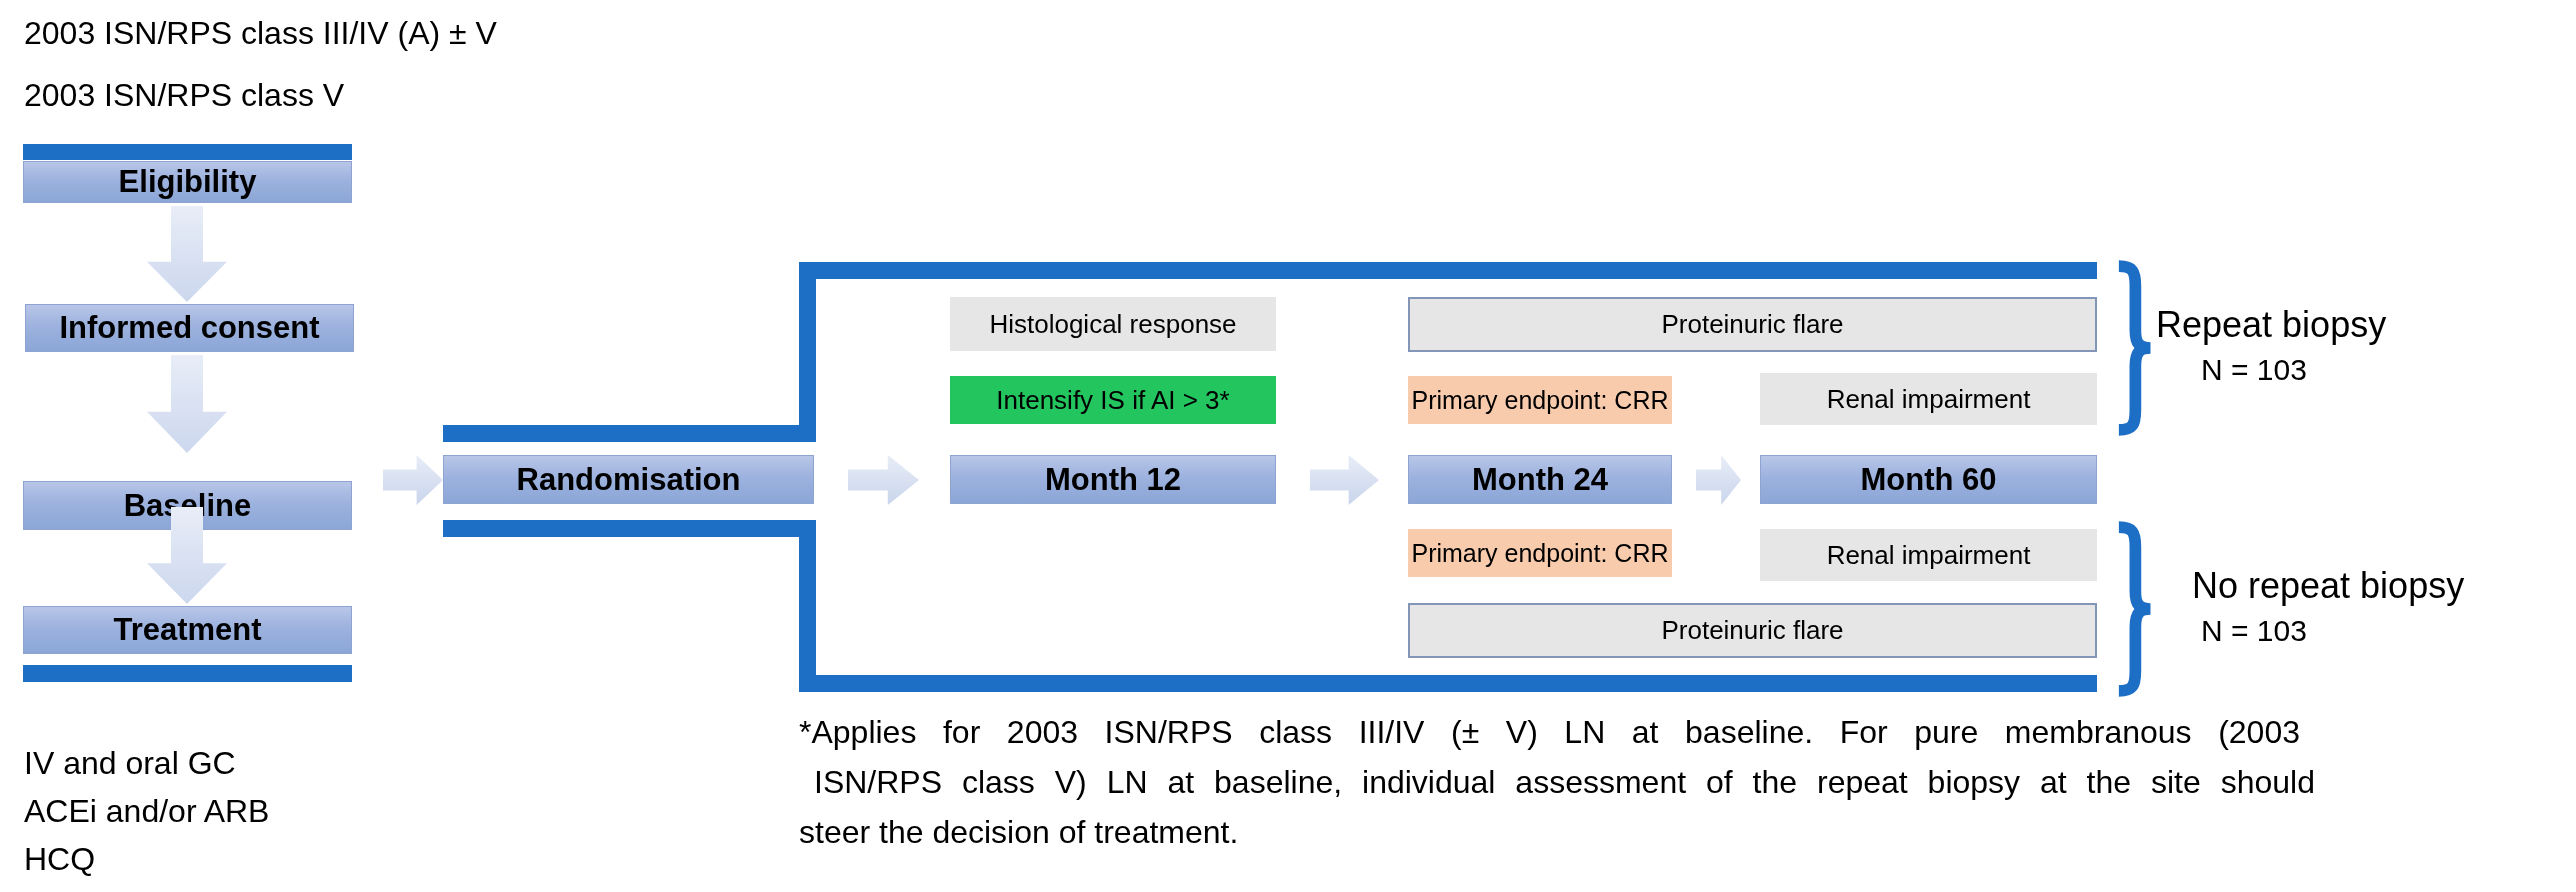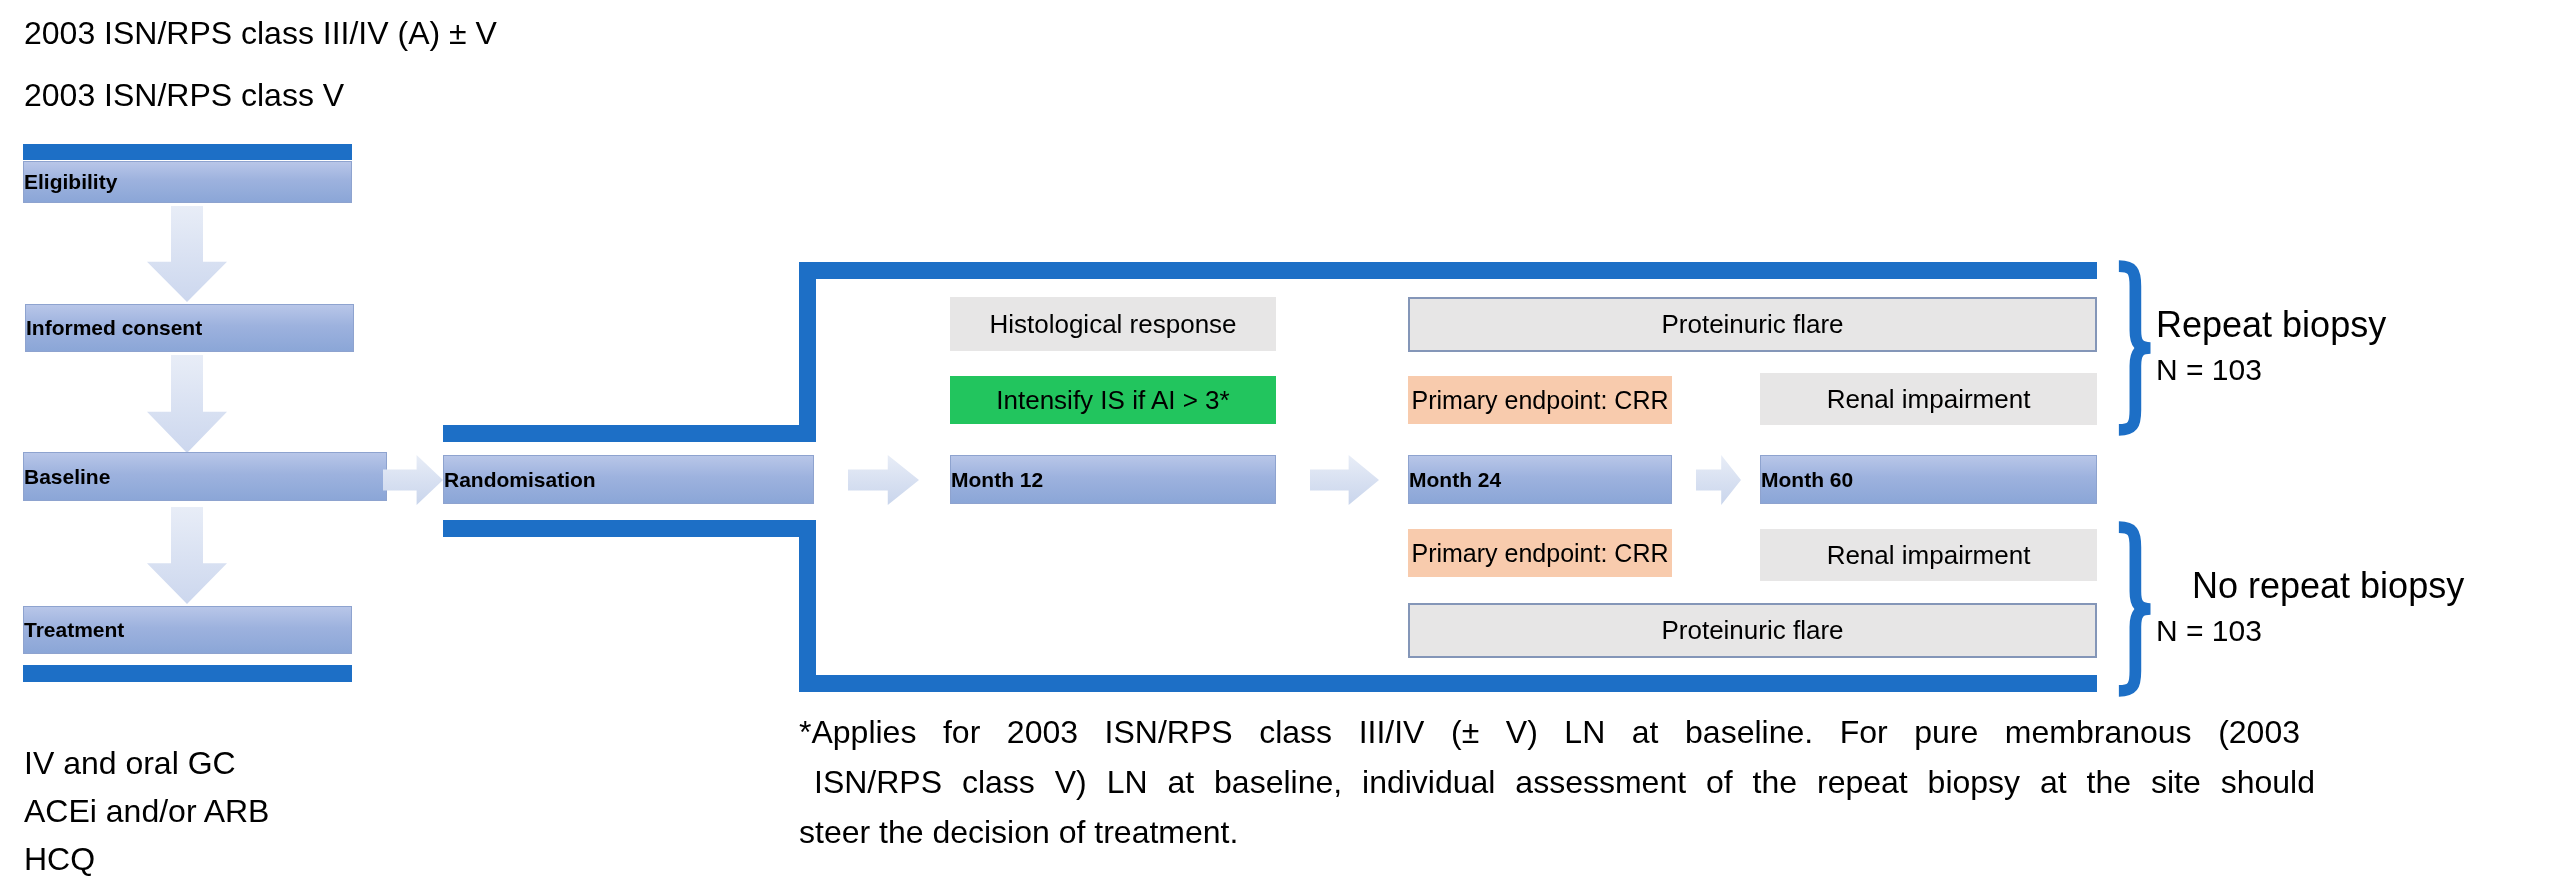--- a/index.html
+++ b/index.html
@@ -5,22 +5,22 @@
   html,body{margin:0;padding:0;background:#ffffff;}
   #canvas{
     position:relative;width:2576px;height:893px;background:#ffffff;
     font-family:"Liberation Sans",sans-serif;color:#000;overflow:hidden;
   }
   .abs{position:absolute;box-sizing:border-box;}
   .txt{white-space:nowrap;}
   .box-blue{
     background:linear-gradient(180deg,#b8c6e8 0%,#9db2de 45%,#8ba6d7 100%);
     border:1.4px solid #8ea3cf;
-    display:flex;align-items:center;
-    font-weight:bold;font-size:21px;white-space:nowrap;
+    display:flex;align-items:center;justify-content:center;
+    font-weight:bold;font-size:31px;white-space:nowrap;
   }
   .box-gray{
     background:#e7e6e6;
     display:flex;align-items:center;justify-content:center;
     font-size:26px;white-space:nowrap;
   }
   .box-gray-bordered{border:2.1px solid #8496b8;}
   .box-green{
     background:#22c55e;
     display:flex;align-items:center;justify-content:center;
@@ -35,21 +35,21 @@
   .arrow-down{
     background:linear-gradient(180deg,#e8edf7 0%,#ccd7ee 100%);
     clip-path:polygon(30% 0,70% 0,70% 58%,100% 58%,50% 100%,0 58%,30% 58%);
   }
   .arrow-right{
     background:linear-gradient(180deg,#e8edf7 0%,#c9d5ec 100%);
     clip-path:polygon(0 29%,56% 29%,56% 0,100% 50%,56% 100%,56% 71%,0 71%);
   }
   .note{font-size:32px;line-height:1.15;}
   .group-title{font-size:36px;font-weight:normal;}
-  .group-n{font-size:30px;}
+  .group-n{font-size:30px;margin-left:45px;}
   .footline{
     font-size:32px;width:1501px;
     text-align:justify;text-align-last:justify;white-space:nowrap;
   }
   .footline.last{text-align:left;text-align-last:left;}
   svg.brace{display:block;}
 </style>
 </head>
 <body>
 
@@ -65,21 +65,21 @@
   </div>
 
   <div class="abs arrow-down" style="left:147px;top:206px;width:80px;height:96px;"></div>
 
   <div class="abs box-blue" style="left:25px;top:304px;width:329px;height:48px;">
     <span>Informed consent</span>
   </div>
 
   <div class="abs arrow-down" style="left:147px;top:355px;width:80px;height:98px;"></div>
 
-  <div class="abs box-blue" style="left:23px;top:452px;width:364px;height:49px;">
+  <div class="abs box-blue" style="left:23px;top:481px;width:329px;height:49px;">
     <span>Baseline</span>
   </div>
 
   <div class="abs arrow-down" style="left:147px;top:507px;width:80px;height:97px;"></div>
 
   <div class="abs box-blue" style="left:23px;top:606px;width:329px;height:48px;">
     <span>Treatment</span>
   </div>
 
   <div class="abs bar" style="left:23px;top:665px;width:329px;height:17px;"></div>

